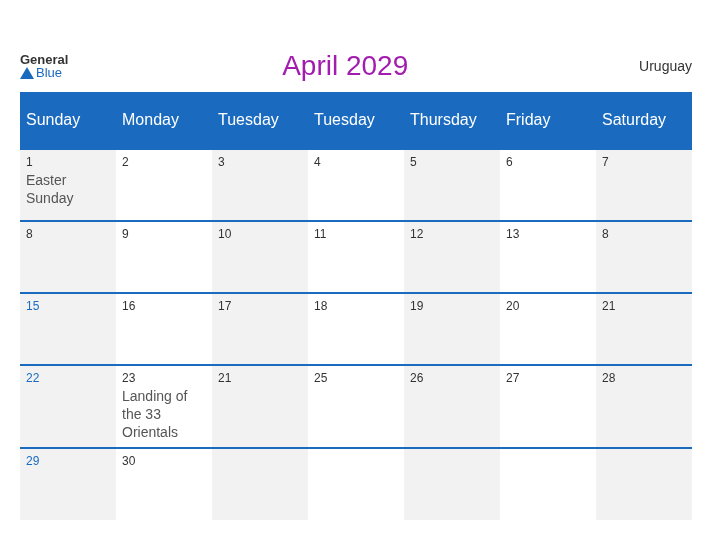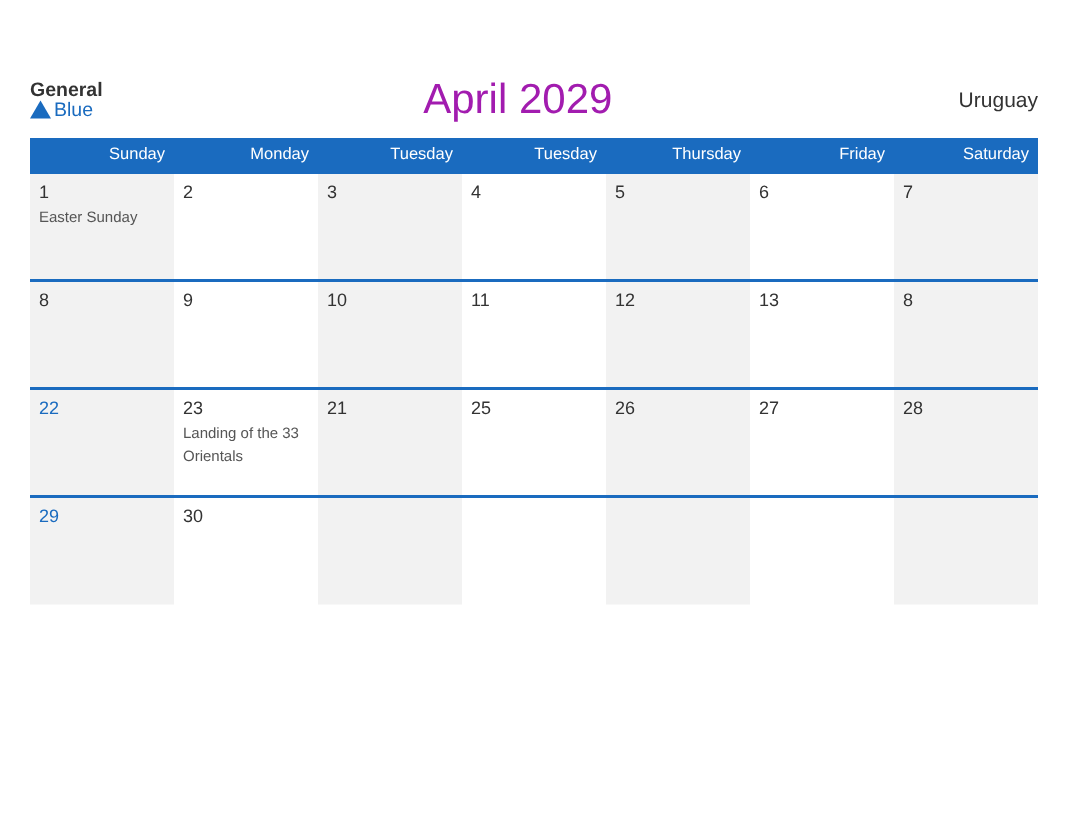--- a/index.html
+++ b/index.html
@@ -67,24 +67,24 @@
     
     .calendar {
       width: 100%;
       border-collapse: collapse;
     }
     .calendar thead tr {
       background-color: #1a6bbf;
     }
     .calendar thead th {
       color: #fff;
-      font-size: 11px;
+      font-size: 16px;
       font-weight: normal;
-      padding: 5px 6px;
-      text-align: right;
+      padding: 19px 6px;
+      text-align: left;
       border: none;
       width: calc(100% / 7);
     }
     .calendar tbody tr {
       border-top: 2px solid #1a6bbf;
     }
     .calendar tbody td {
       vertical-align: top;
       padding: 5px 6px;
       font-size: 12px;
@@ -99,21 +99,21 @@
     .day-num {
       display: block;
       font-size: 12px;
       color: #333;
       margin-bottom: 2px;
     }
     .day-num.blue {
       color: #1a6bbf;
     }
     .holiday {
-      font-size: 10px;
+      font-size: 14px;
       color: #555;
       line-height: 1.3;
     }
     .last-row td {
       height: 50px;
     }
   </style>
 </head>
 <body>
 
@@ -183,20 +183,43 @@
           </td>
           <td>
             <span class="day-num">13</span>
           </td>
           <td class="gray-bg">
             <span class="day-num">8</span>
           </td>
         </tr>
         <tr>
           <td class="gray-bg">
+            <span class="day-num blue">15</span>
+          </td>
+          <td>
+            <span class="day-num">16</span>
+          </td>
+          <td class="gray-bg">
+            <span class="day-num">17</span>
+          </td>
+          <td>
+            <span class="day-num">18</span>
+          </td>
+          <td class="gray-bg">
+            <span class="day-num">19</span>
+          </td>
+          <td>
+            <span class="day-num">20</span>
+          </td>
+          <td class="gray-bg">
+            <span class="day-num">21</span>
+          </td>
+        </tr>
+        <tr>
+          <td class="gray-bg">
             <span class="day-num blue">22</span>
           </td>
           <td><span class="day-num">23</span><span class="holiday">Landing of the 33 Orientals</span></td>
           <td class="gray-bg">
             <span class="day-num">21</span>
           </td>
           <td>
             <span class="day-num">25</span>
           </td>
           <td class="gray-bg">

